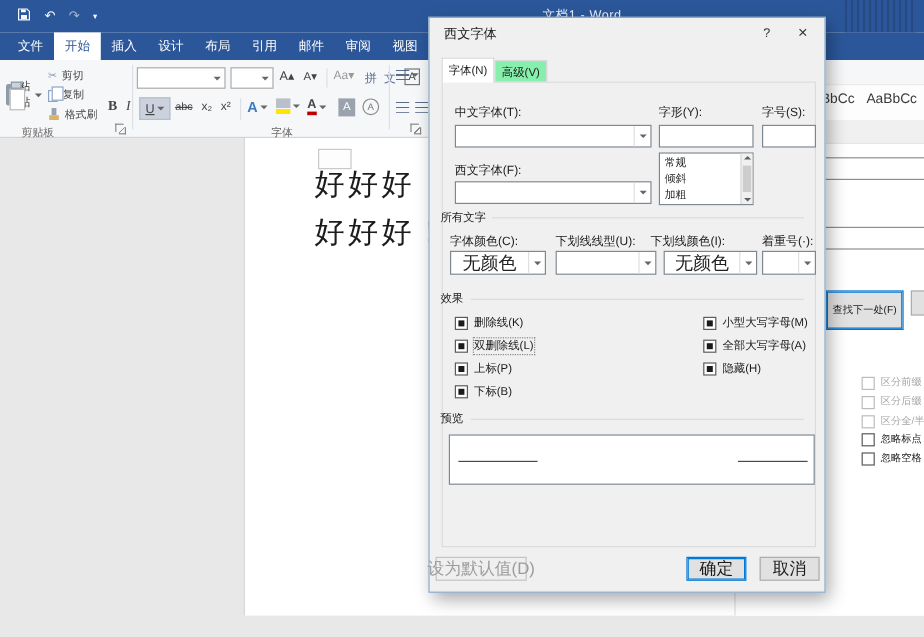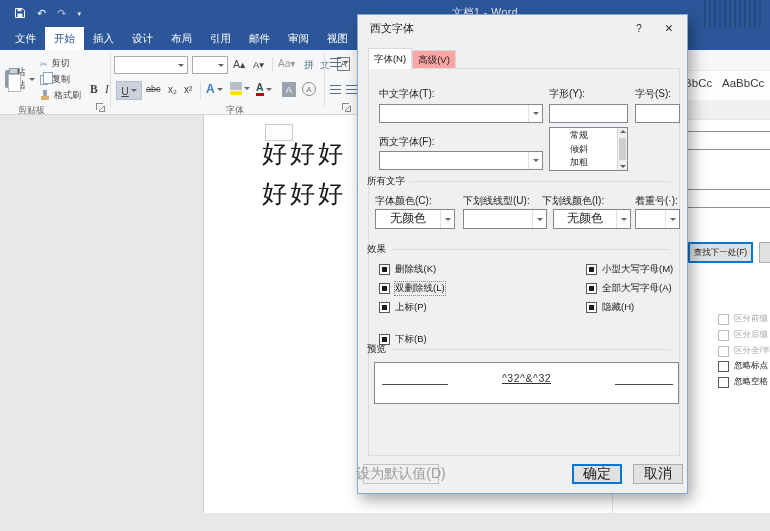--- a/index.html
+++ b/index.html
@@ -54,25 +54,25 @@
 
 .statusbar{position:absolute;left:0;top:513px;width:770px;height:18px;background:#f3f3f3;border-top:1px solid #dadada;display:flex;align-items:center;gap:22px;padding-left:8px;font-size:9.5px;color:#444}
 
 
 .cb{width:11px;height:11px;background:#fff;border:1px solid #5a5a5a;position:relative;flex:none}
 .cb.ind::after{content:"";position:absolute;inset:2px;background:#1b1b1b}
 .cb.dis{border-color:#bcbcbc}
 .cbrow{position:absolute;display:flex;align-items:center;gap:5px;font-size:9.5px;color:#1a1a1a;white-space:nowrap}
 .cbrow.dis{color:#a6a6a6}
 .focusrect{outline:1px dotted #888}
-.wcombo,.wfield{position:absolute;background:#fff;border:1px solid #7f8891;display:flex;align-items:flex-start;font-size:12px;color:#222}
+.wcombo,.wfield{position:absolute;background:#fff;border:1px solid #7f8891;display:flex;align-items:flex-start;font-size:15px;color:#222}
 .wcombo .val{flex:1;text-align:center}
 .wcombo .arr{width:14px;align-self:stretch;display:flex;align-items:center;justify-content:center;border-left:1px solid #e0e0e0}
 .lb{position:absolute;background:#fff;border:1px solid #7f8891;display:flex;font-size:9px;color:#222}
-.lb .items{flex:1;padding:1px 20px;line-height:13.5px}
+.lb .items{flex:1;padding:1px 4px;line-height:13.5px}
 .lb .sb{width:10px;background:#f0f0f0;border-left:1px solid #d8d8d8;position:relative}
 .sb::before{content:"";position:absolute;left:2px;top:2px;border:3px solid transparent;border-top-width:0;border-bottom-color:#606060}
 .sb::after{content:"";position:absolute;left:2px;bottom:2px;border:3px solid transparent;border-bottom-width:0;border-top-color:#606060}
 .sb .thumb{position:absolute;left:1px;right:1px;top:10px;bottom:10px;background:#cdcdcd}
 .btn{position:absolute;background:#e1e1e1;border:1px solid #adadad;font-size:14px;color:#1a1a1a;display:flex;align-items:center;justify-content:center;cursor:default;white-space:nowrap}
 .btn.focus{border-color:#0078d7;box-shadow:inset 0 0 0 1px #0078d7}
 .btn.disabled{color:#9c9c9c;border-color:#c3c3c3;background:#efefef}
 .sep-lbl{position:absolute;font-size:9.5px;color:#1a1a1a;white-space:nowrap}
 .sep-line{position:absolute;height:1px;background:#dcdcdc}
 .dlbl{position:absolute;font-size:10px;color:#1a1a1a;white-space:nowrap}
@@ -81,21 +81,21 @@
 .finddlg{position:absolute;left:612px;top:100px;width:158px;height:413px;background:#fff;border-left:1px solid #e0e0e0;overflow:hidden;z-index:10}
 .find-top{position:absolute;left:0;top:0;width:158px;height:20px;background:#f0f0f0;border-bottom:1px solid #e6e6e6}
 .find-field{position:absolute;background:#fff;border:1px solid #898f94}
 
 
 .fontdlg{position:absolute;left:357px;top:14px;width:331px;height:480px;background:#f0f0f0;border:1px solid #85aacc;box-shadow:4px 6px 14px rgba(0,0,0,.35);z-index:30;font-size:9.5px;color:#1a1a1a}
 .dlg-title{position:absolute;left:12px;top:6px;font-size:11px}
 .dlg-sys{position:absolute;top:4px;width:22px;height:18px;display:flex;align-items:center;justify-content:center;font-size:10.5px;color:#333;cursor:default}
 .dtab{position:absolute;display:flex;align-items:center;justify-content:center;font-size:9.5px;cursor:default}
 .dtab.active{background:#fff;border:1px solid #d9d9d9;border-bottom:none;z-index:2}
-.dtab.idle{background:#fca5a5;border:1px solid #d9d9d9;border-bottom:none}
+.dtab.idle{background:#86efac;border:1px solid #d9d9d9;border-bottom:none}
 .tabpage{position:absolute;left:10px;top:53px;width:312px;height:388px;border:1px solid #dcdcdc;background:#f0f0f0}
 .prevbox{position:absolute;left:16px;top:347px;width:305px;height:42px;background:#fff;border:1px solid #7f8891}
 .prevline{position:absolute;height:1px;background:#4a4a4a}
 .prevtext{position:absolute;left:0;top:9px;width:100%;text-align:center;font-size:10.5px;color:#333;text-decoration:underline;letter-spacing:.5px}
 .uline-glyph{width:52px;height:1px;background:#333;margin:0 auto}
 </style>
 </head>
 <body>
 
 <div class="screen">
@@ -221,21 +221,21 @@
       <span class="docline" style="left:58px;top:22px">好好好</span>
       <span class="docline" style="left:58px;top:62px">好好好！</span>
     </div>
   </div>
 
 
   <div class="finddlg">
     <div class="find-top"></div>
     <div class="find-field" style="left:26px;top:31px;width:140px;height:19px"></div>
     <div class="find-field" style="left:26px;top:89px;width:140px;height:19px"></div>
-    <div class="btn focus" style="left:75px;top:142px;width:65px;height:21px;font-size:8.5px">查找下一处(F)</div>
+    <div class="btn focus" style="left:75px;top:142px;width:65px;height:33px;font-size:8.5px">查找下一处(F)</div>
     <div class="btn" style="left:146px;top:142px;width:30px;height:21px"></div>
     <div class="cbrow dis" style="left:105px;top:213px;font-size:8.5px">
         <span class="cb dis"></span>
         <span>区分前缀</span>
       </div>
     <div class="cbrow dis" style="left:105px;top:229px;font-size:8.5px">
         <span class="cb dis"></span>
         <span>区分后缀</span>
       </div>
     <div class="cbrow dis" style="left:105px;top:245px;font-size:8.5px">
@@ -336,21 +336,21 @@
         <span>删除线(K)</span>
       </div>
     <div class="cbrow" style="left:21px;top:267px">
         <span class="cb ind"></span>
         <span class="focusrect">双删除线(L)</span>
       </div>
     <div class="cbrow" style="left:21px;top:286px">
         <span class="cb ind"></span>
         <span>上标(P)</span>
       </div>
-    <div class="cbrow" style="left:21px;top:318px">
+    <div class="cbrow" style="left:21px;top:305px">
         <span class="cb ind"></span>
         <span>下标(B)</span>
       </div>
     <div class="cbrow" style="left:228px;top:248px">
         <span class="cb ind"></span>
         <span>小型大写字母(M)</span>
       </div>
     <div class="cbrow" style="left:228px;top:267px">
         <span class="cb ind"></span>
         <span>全部大写字母(A)</span>
@@ -358,21 +358,20 @@
     <div class="cbrow" style="left:228px;top:286px">
         <span class="cb ind"></span>
         <span>隐藏(H)</span>
       </div>
 
     <span class="sep-lbl" style="left:9px;top:328px">预览</span>
     <div class="sep-line" style="left:34px;top:334px;width:278px"></div>
 
     <div class="prevbox">
       <span class="prevline" style="left:7px;top:21px;width:66px"></span>
-      <span class="prevtext">^32^&amp;^32</span>
       <span class="prevline" style="left:240px;top:21px;width:58px"></span>
     </div>
 
     <div class="btn disabled" style="left:5px;top:449px;width:76px;height:20px">设为默认值(D)</div>
     <div class="btn focus" style="left:214px;top:449px;width:50px;height:20px">确定</div>
     <div class="btn" style="left:275px;top:449px;width:50px;height:20px">取消</div>
   </div>
 
 </div>
 

